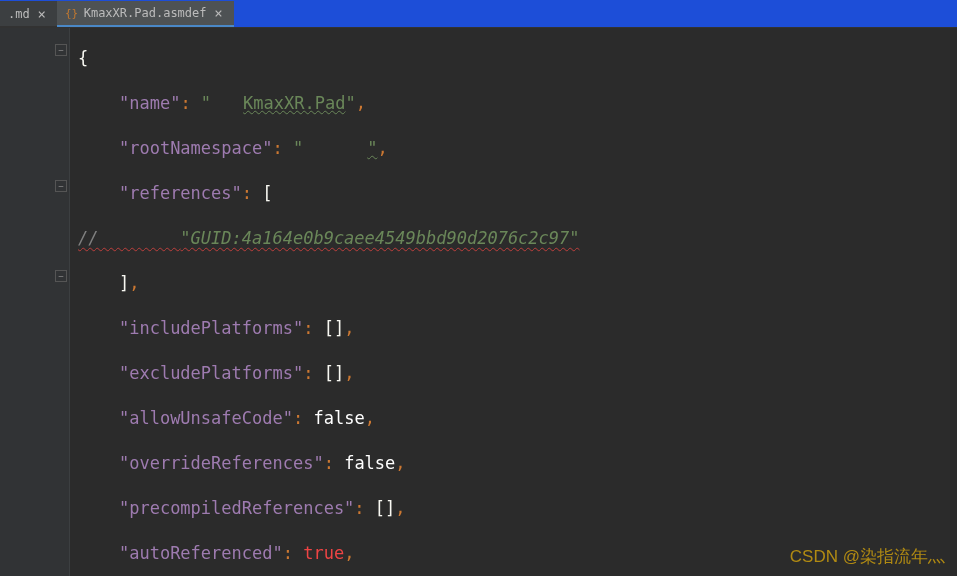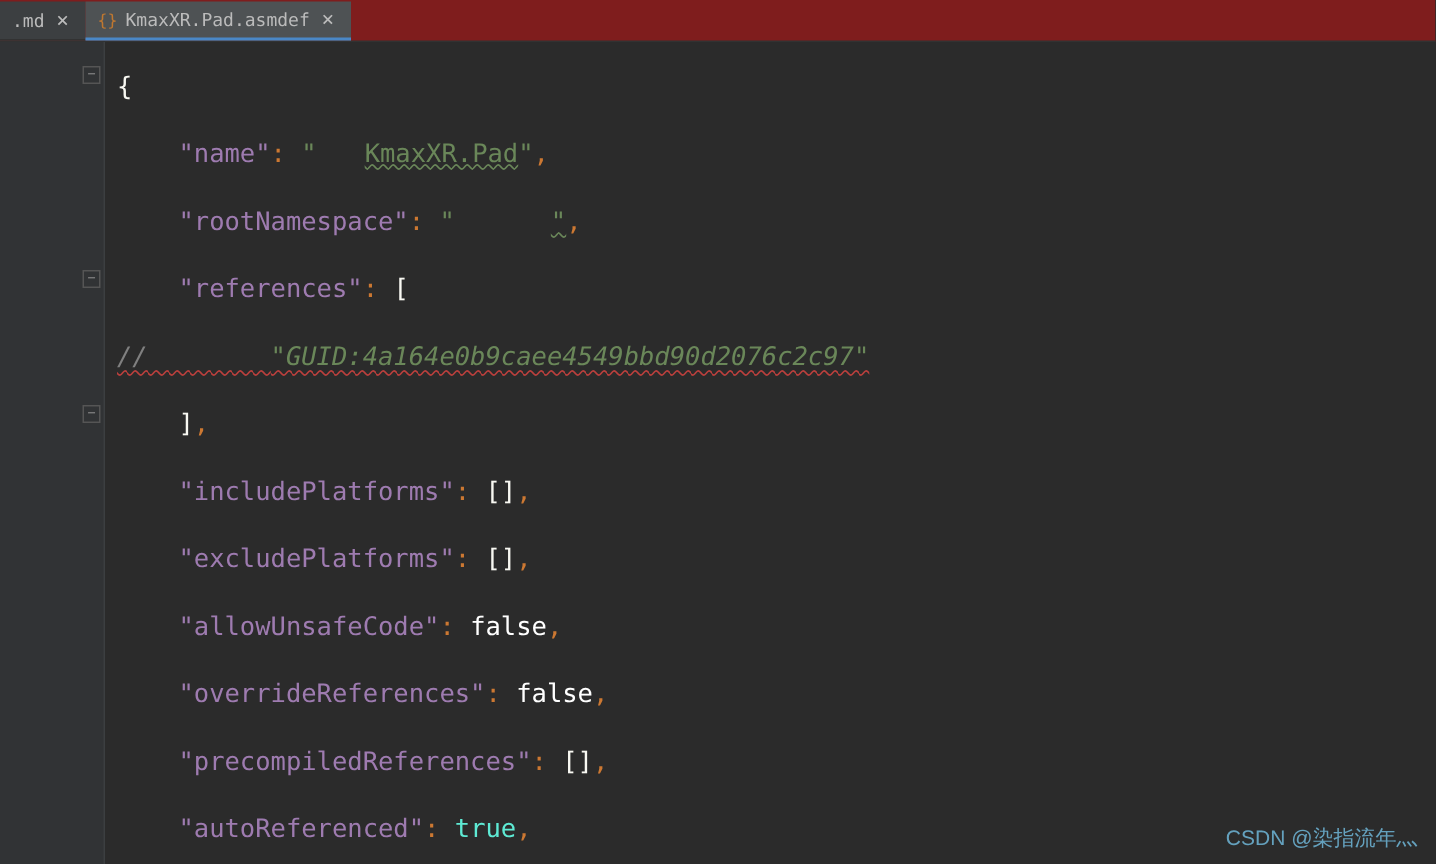--- a/index.html
+++ b/index.html
@@ -10,21 +10,21 @@
     body {
       font-family: 'Menlo', 'Consolas', monospace;
       background: #2b2b2b;
       color: #a9b7c6;
       width: 957px;
       height: 576px;
       overflow: hidden;
       position: relative;
     }
     .tab-bar {
-      background: #7f1d1d;
+      background: #1d4ed8;
       height: 28px;
       display: flex;
       align-items: flex-end;
       border-bottom: 1px solid #323232;
     }
     .tab {
       height: 26px;
       padding: 0 8px;
       display: flex;
       align-items: center;
@@ -91,39 +91,39 @@
       white-space: pre;
       padding-left: 8px;
     }
     .brace { color: #f8f8f2; }
     .key { color: #9e7bb0; }
     .colon { color: #cc7832; }
     .string-value { color: #6a8759; }
     .bracket { color: #f8f8f2; }
     .comma { color: #cc7832; }
     .boolean-false { color: #ffffff; }
-    .boolean-true { color: #5eead4; }
+    .boolean-true { color: #ef4444; }
     .comment { color: #808080; font-style: italic; }
     .guid-string { color: #6a8759; font-style: italic; }
     .warn-underline {
       text-decoration: underline wavy #6a8759;
       text-decoration-thickness: 1px;
       margin-left: 32px;
     }
     .error-underline {
       text-decoration: underline wavy #bc3f3c;
       text-decoration-thickness: 1px;
       text-underline-offset: 3px;
     }
     .watermark {
       position: absolute;
       bottom: 8px;
       right: 12px;
-      color: #7dd3fc;
-      font-size: 14px;
+      color: #eab308;
+      font-size: 17px;
       font-family: sans-serif;
       opacity: 0.7;
     }
   </style>
 </head>
 <body>
 
 <div class="tab-bar">
   <div class="tab inactive">
     <span>.md</span>

